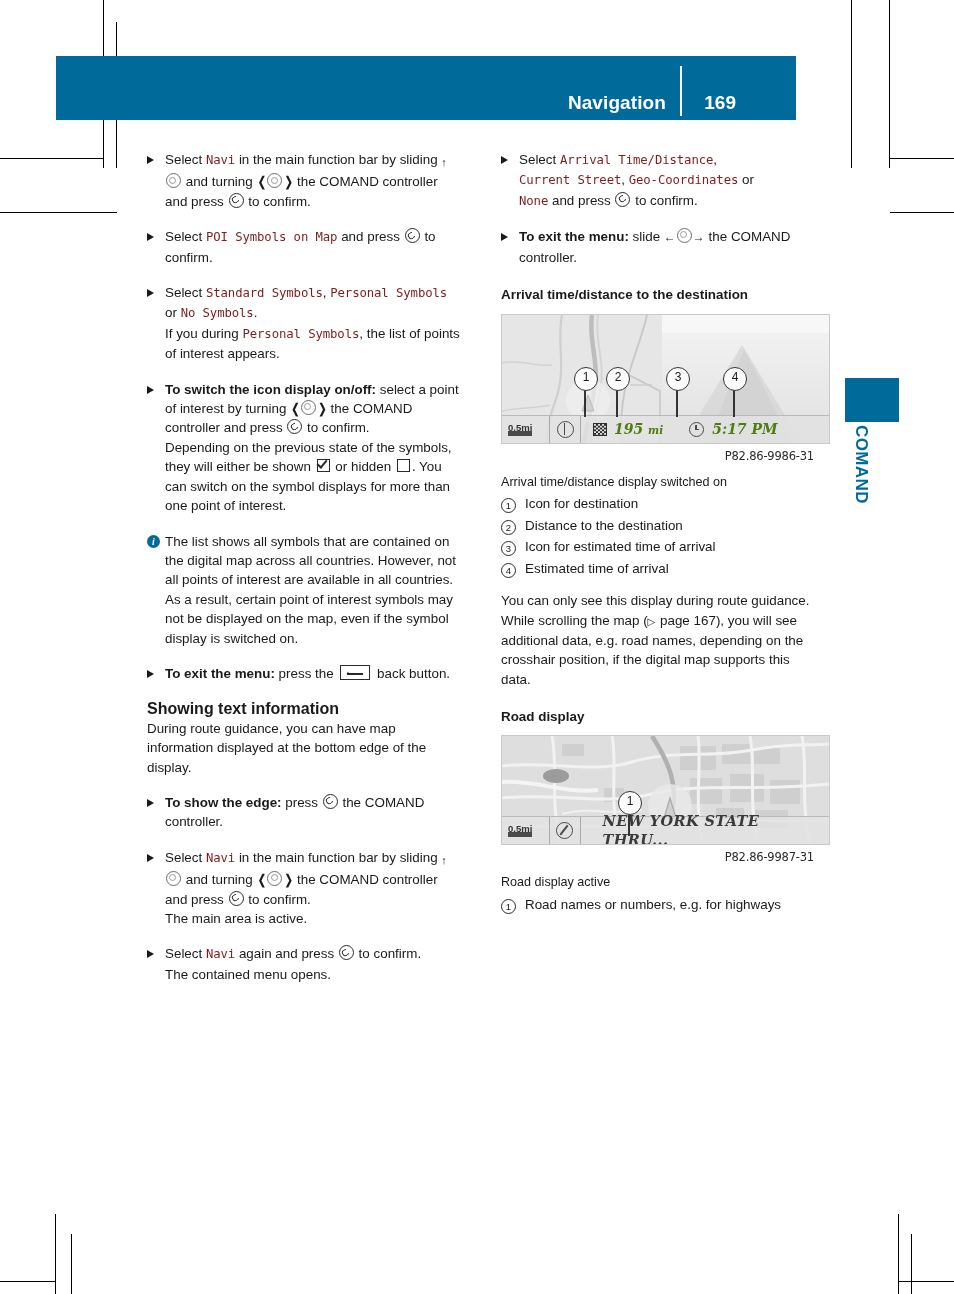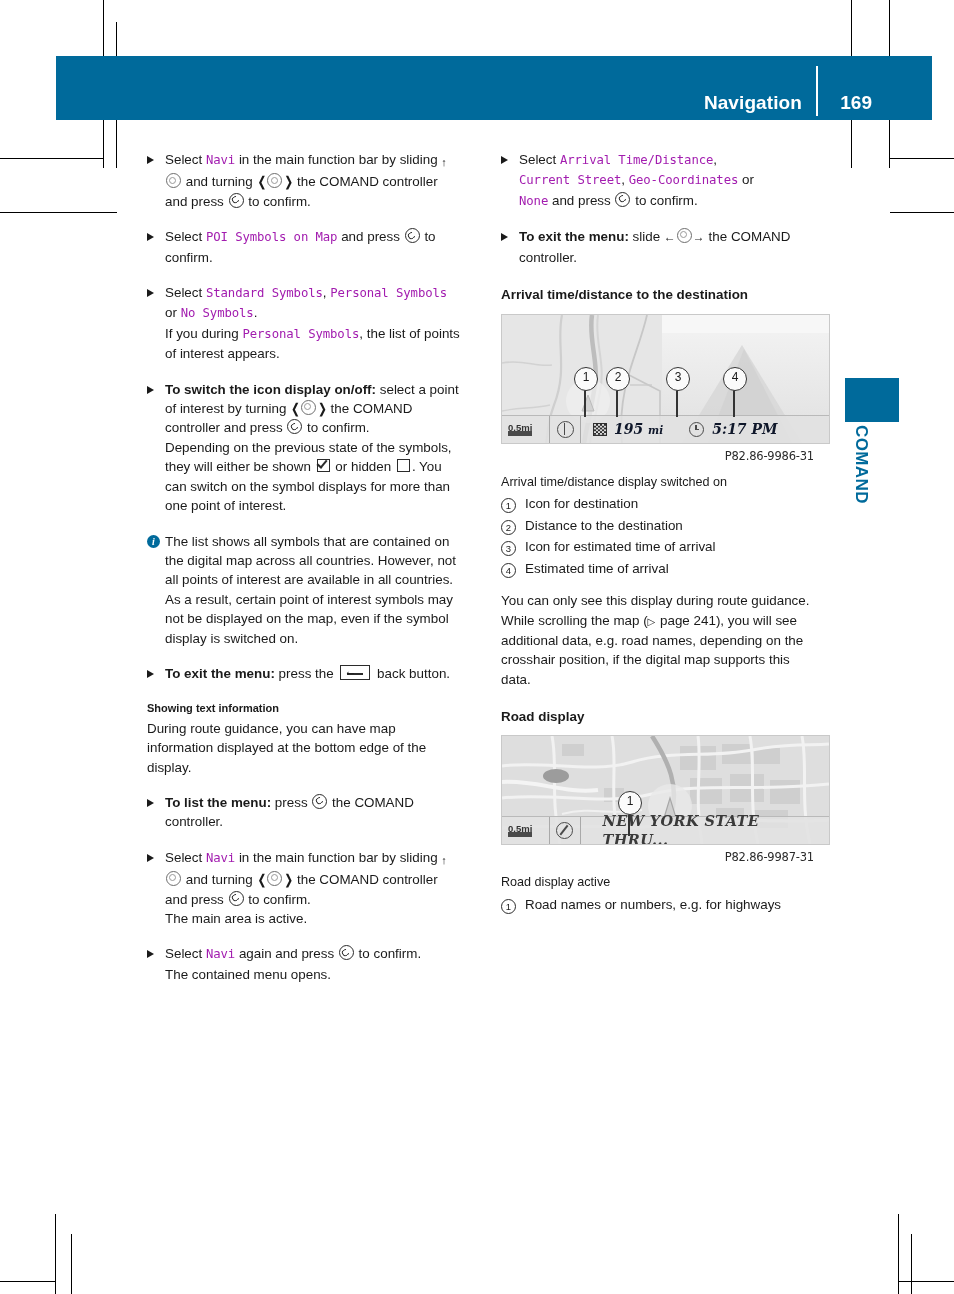--- a/index.html
+++ b/index.html
@@ -17,21 +17,21 @@
   }
 
   
   .cropmark { position: absolute; background: #000; }
 
   
   .header-bar {
     position: absolute;
     left: 56px;
     top: 56px;
-    width: 876px;
+    width: 740px;
     height: 64px;
     background: #006a9b;
   }
   .header-title {
     position: absolute;
     right: 130px;
     bottom: 6px;
     font-size: 19px;
     font-weight: bold;
     color: #ffffff;
@@ -126,36 +126,36 @@
     line-height: 13px;
     text-align: center;
     font-style: italic;
     font-family: "Liberation Serif", serif;
   }
   .plain { margin-bottom: 16px; }
 
   b, .b { font-weight: bold; }
   .mono {
     font-family: "DejaVu Sans Mono", monospace;
-    color: #a21caf;
+    color: #7f1d1d;
     font-size: 12.3px;
     letter-spacing: -.1px;
   }
 
   
   h2.sec {
     font-size: 14px;
     font-weight: bold;
     margin: 26px 0 0 0;
     padding-bottom: 5px;
     border-bottom: 2px solid #b6b6b6;
   }
   h2.sec + * { margin-top: 13px; }
   h3.sub {
-    font-size: 11px;
+    font-size: 16px;
     font-weight: bold;
     margin: 0 0 0 0;
   }
   h3.sub2 {
     font-size: 13.4px;
     font-weight: bold;
     margin: 18px 0 7px 0;
   }
 
   
@@ -354,21 +354,21 @@
     margin: 0 7px 0 12px;
     background:
       repeating-conic-gradient(#2f2f2f 0 25%, #d8d8d8 0 50%) 0 0/4px 3.6px;
     border: 1px solid #2f2f2f;
   }
   .map-val {
     font-family: "DejaVu Serif", serif;
     font-style: italic;
     font-weight: bold;
     font-size: 14px;
-    color: #0f172a;
+    color: #4d7c0f;
   }
   .map-val small { font-size: 10.5px; }
   .clock-ic {
     width: 13px; height: 13px;
     border: 1.4px solid #4a4a4a;
     border-radius: 50%;
     position: relative;
     margin: 0 8px 0 26px;
   }
   .clock-ic::after {
@@ -474,21 +474,21 @@
   <div class="step">
     <b>To exit the menu:</b><span> press the </span><span class="ic ic-back"></span><span> back button.</span>
   </div>
 
 
   <h3 class="sub">Showing text information</h3>
 
   <div class="plain">During route guidance, you can have map information displayed at the bottom edge of the display.</div>
 
   <div class="step">
-    <b>To list the menu:</b><span> press </span><span class="ic ic-press"></span><span> the COMAND controller.</span>
+    <b>To show the edge:</b><span> press </span><span class="ic ic-press"></span><span> the COMAND controller.</span>
   </div>
 
   <div class="step">
     <span>Select </span><span class="mono">Navi</span><span> in the main function bar by sliding </span><span class="ic ic-slide-up"></span><span class="ic ic-ring"></span><span> and turning </span><span class="ic-turn-l">❬</span><span class="ic ic-ring"></span><span class="ic-turn-r">❭</span><span> the COMAND controller and press </span><span class="ic ic-press"></span><span> to confirm.</span><br>
     <span>The main area is active.</span>
   </div>
 
   <div class="step">
     <span>Select </span><span class="mono">Navi</span><span> again and press </span><span class="ic ic-press"></span><span> to confirm.</span><br>
     <span>The contained menu opens.</span>
@@ -578,21 +578,21 @@
       <span class="cnum">3</span>
       <span>Icon for estimated time of arrival</span>
     </li>
     <li>
       <span class="cnum">4</span>
       <span>Estimated time of arrival</span>
     </li>
   </ul>
 
   <div class="plain" style="margin-top:12px;">
-    <span>You can only see this display during route guidance. While scrolling the map (</span><span class="ic-ref"></span><span> page 241), you will see additional data, e.g. road names, depending on the crosshair position, if the digital map supports this data.</span>
+    <span>You can only see this display during route guidance. While scrolling the map (</span><span class="ic-ref"></span><span> page 167), you will see additional data, e.g. road names, depending on the crosshair position, if the digital map supports this data.</span>
   </div>
 
   <h3 class="sub2">Road display</h3>
 
   <div class="figure" style="margin-top:8px;">
     <div class="fig-img tall">
       <svg width="327" height="108" style="position:absolute;left:0;top:0;">
         <rect x="0" y="0" width="327" height="108" fill="#dedede"></rect>
         <g fill="#cfcfcf">
           <rect x="178" y="10" width="36" height="24"></rect>

